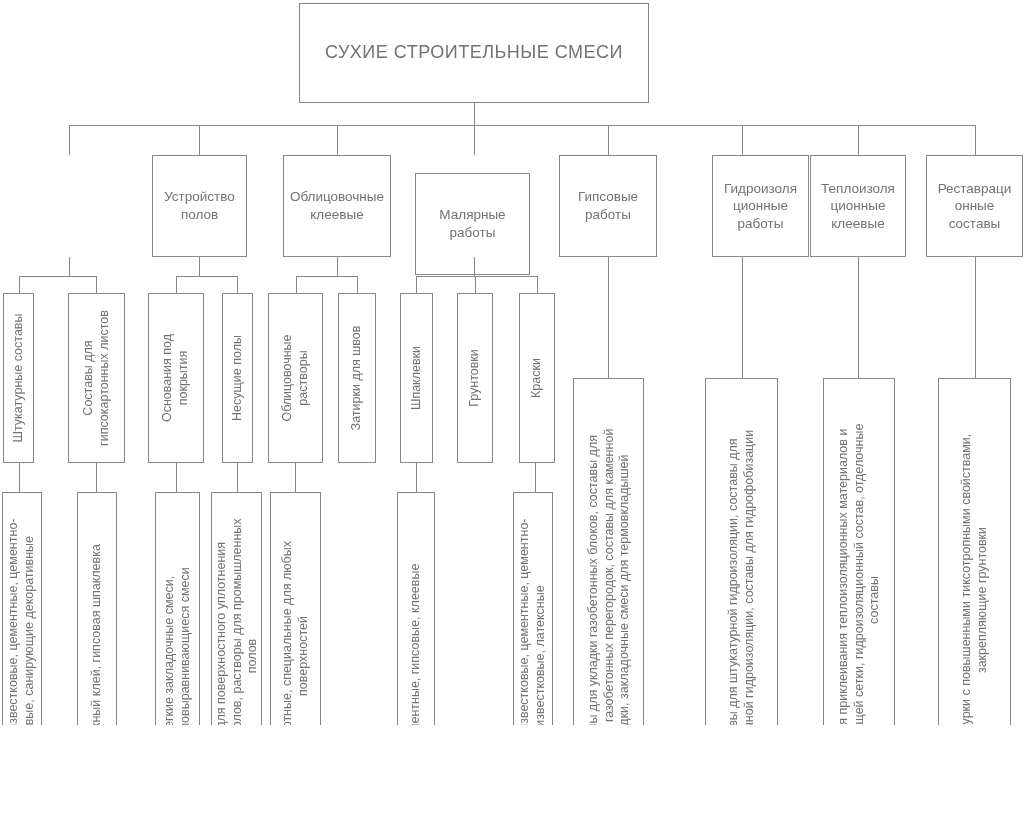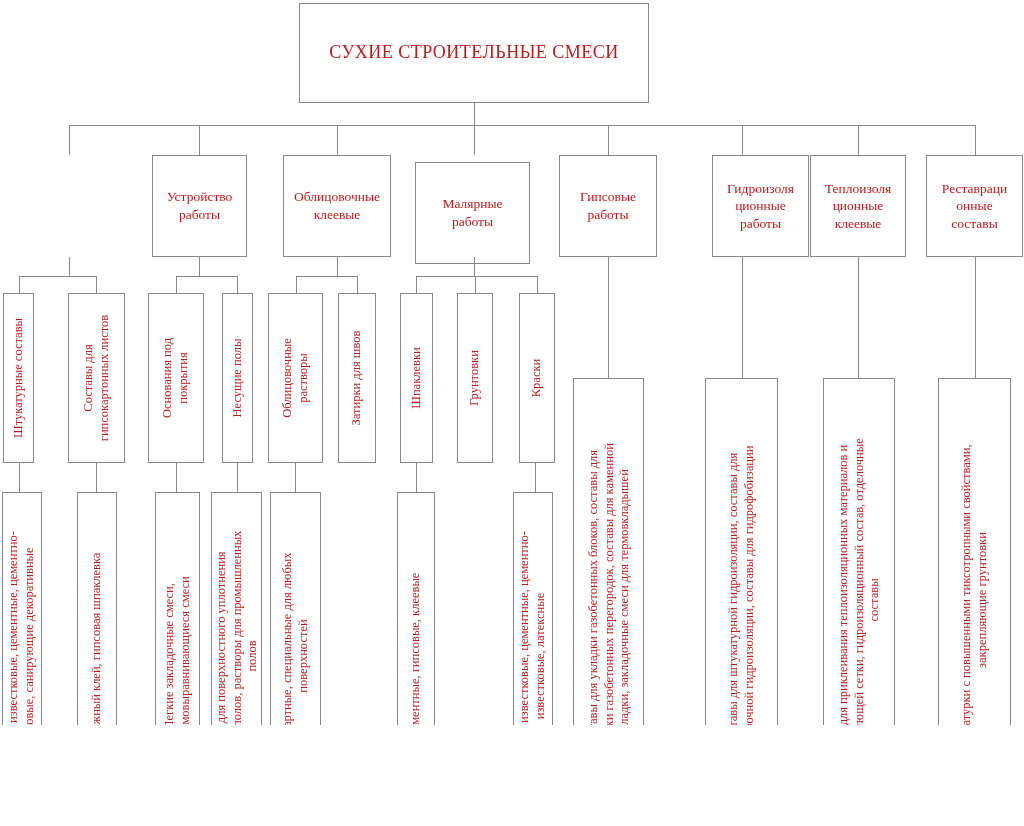--- a/index.html
+++ b/index.html
@@ -1,18 +1,18 @@
 <!DOCTYPE html>
 <html><head>
 <meta charset="utf-8">
 <style>
   html,body{margin:0;padding:0;background:#ffffff;}
   #canvas{
     position:relative;width:1024px;height:725px;background:#ffffff;overflow:hidden;
-    font-family:Liberation Serif, serif;color:#b91c1c;
+    font-family:Liberation Sans, sans-serif;color:#737373;
   }
   .node{
     position:absolute;background:#ffffff;border:1px solid #888888;box-sizing:border-box;
   }
   .hnode{
     display:flex;align-items:center;justify-content:center;text-align:center;
     white-space:pre-line;line-height:1.3;font-size:13.5px;
   }
   .rootnode{font-size:18px;letter-spacing:.5px;}
   .v .vt{
@@ -37,24 +37,24 @@
   <div class="cl" style="left:69px;top:125px;width:1px;height:30px"></div>
   <div class="cl" style="left:199px;top:125px;width:1px;height:30px"></div>
   <div class="cl" style="left:337px;top:125px;width:1px;height:30px"></div>
   <div class="cl" style="left:474px;top:125px;width:1px;height:30px"></div>
   <div class="cl" style="left:608px;top:125px;width:1px;height:30px"></div>
   <div class="cl" style="left:742px;top:125px;width:1px;height:30px"></div>
   <div class="cl" style="left:858px;top:125px;width:1px;height:30px"></div>
   <div class="cl" style="left:975px;top:125px;width:1px;height:30px"></div>
 
   <div class="node hnode" style="left:152px;top:155px;width:95px;height:102px">Устройство
-работы</div>
+полов</div>
   <div class="node hnode" style="left:283px;top:155px;width:108px;height:102px">Облицовочные
 клеевые</div>
-  <div class="node hnode" style="left:415px;top:162px;width:115px;height:102px">Малярные
+  <div class="node hnode" style="left:415px;top:173px;width:115px;height:102px">Малярные
 работы</div>
   <div class="node hnode" style="left:559px;top:155px;width:98px;height:102px">Гипсовые
 работы</div>
   <div class="node hnode" style="left:712px;top:155px;width:97px;height:102px">Гидроизоля
 ционные
 работы</div>
   <div class="node hnode" style="left:810px;top:155px;width:96px;height:102px">Теплоизоля
 ционные
 клеевые</div>
   <div class="node hnode" style="left:926px;top:155px;width:97px;height:102px">Реставраци

